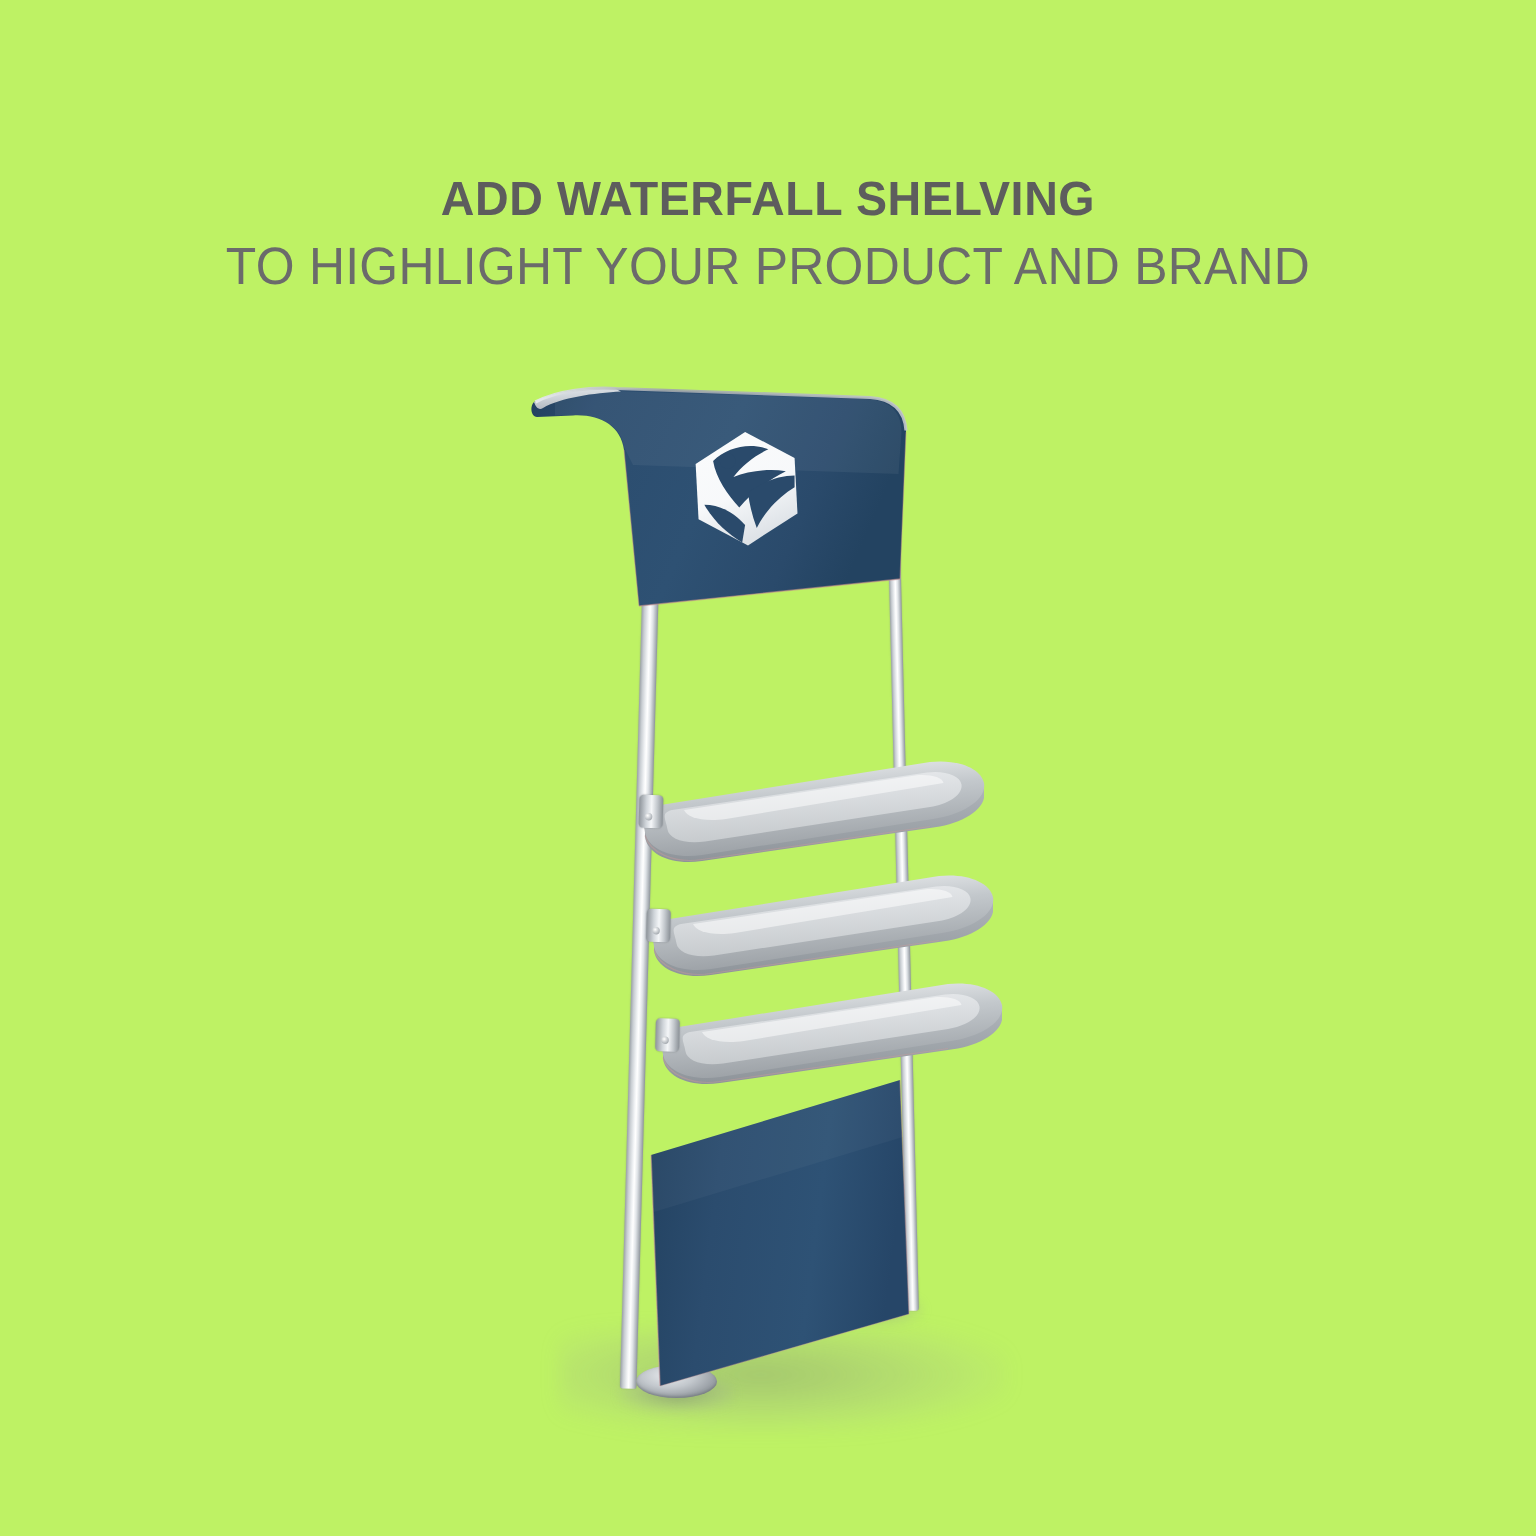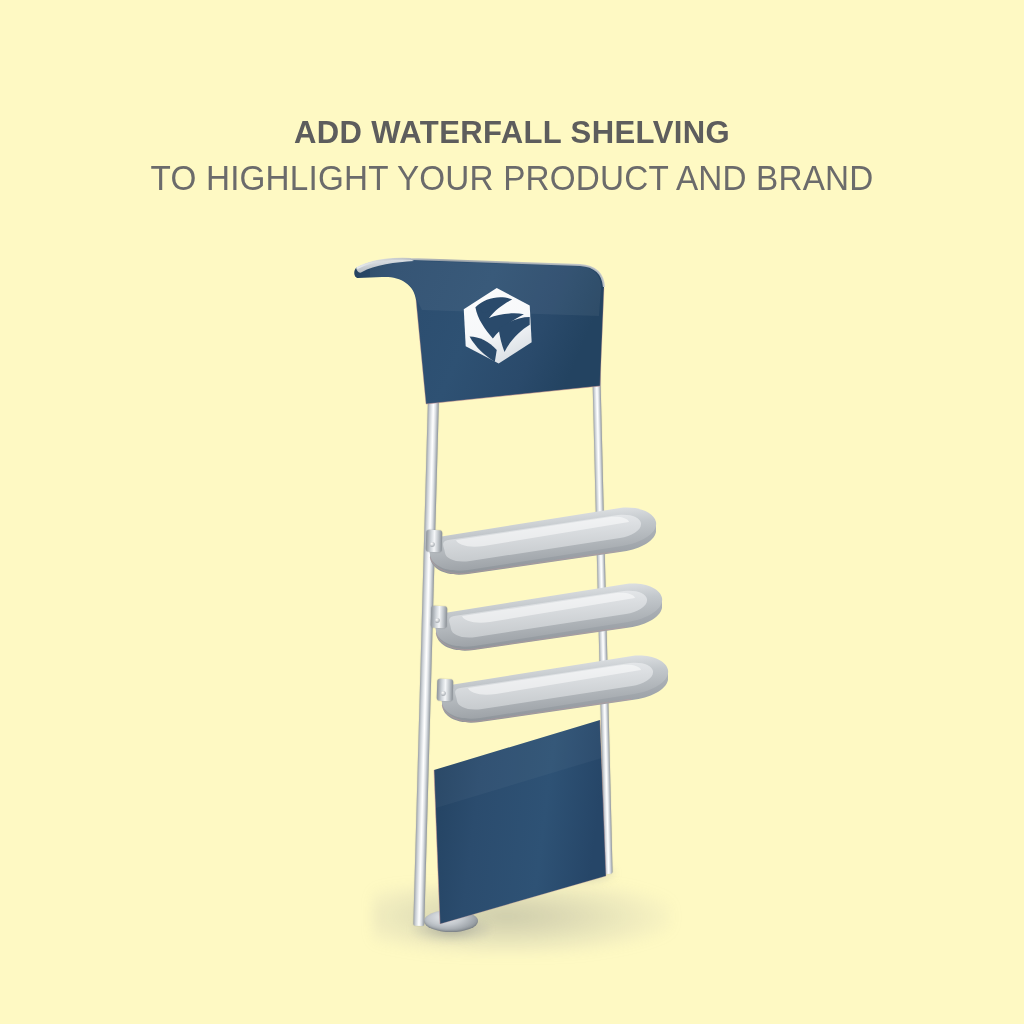--- a/index.html
+++ b/index.html
@@ -7,21 +7,21 @@
     padding: 0;
     background: #ffffff;
   }
   body {
     font-family: "Liberation Sans", sans-serif;
   }
   .page {
     position: relative;
     width: 1024px;
     height: 1024px;
-    background: #fef9c3;
+    background: #bef264;
     overflow: hidden;
   }
 
   
   .headline {
     position: absolute;
     top: 112px;
     left: 0;
     width: 1024px;
     text-align: center;

